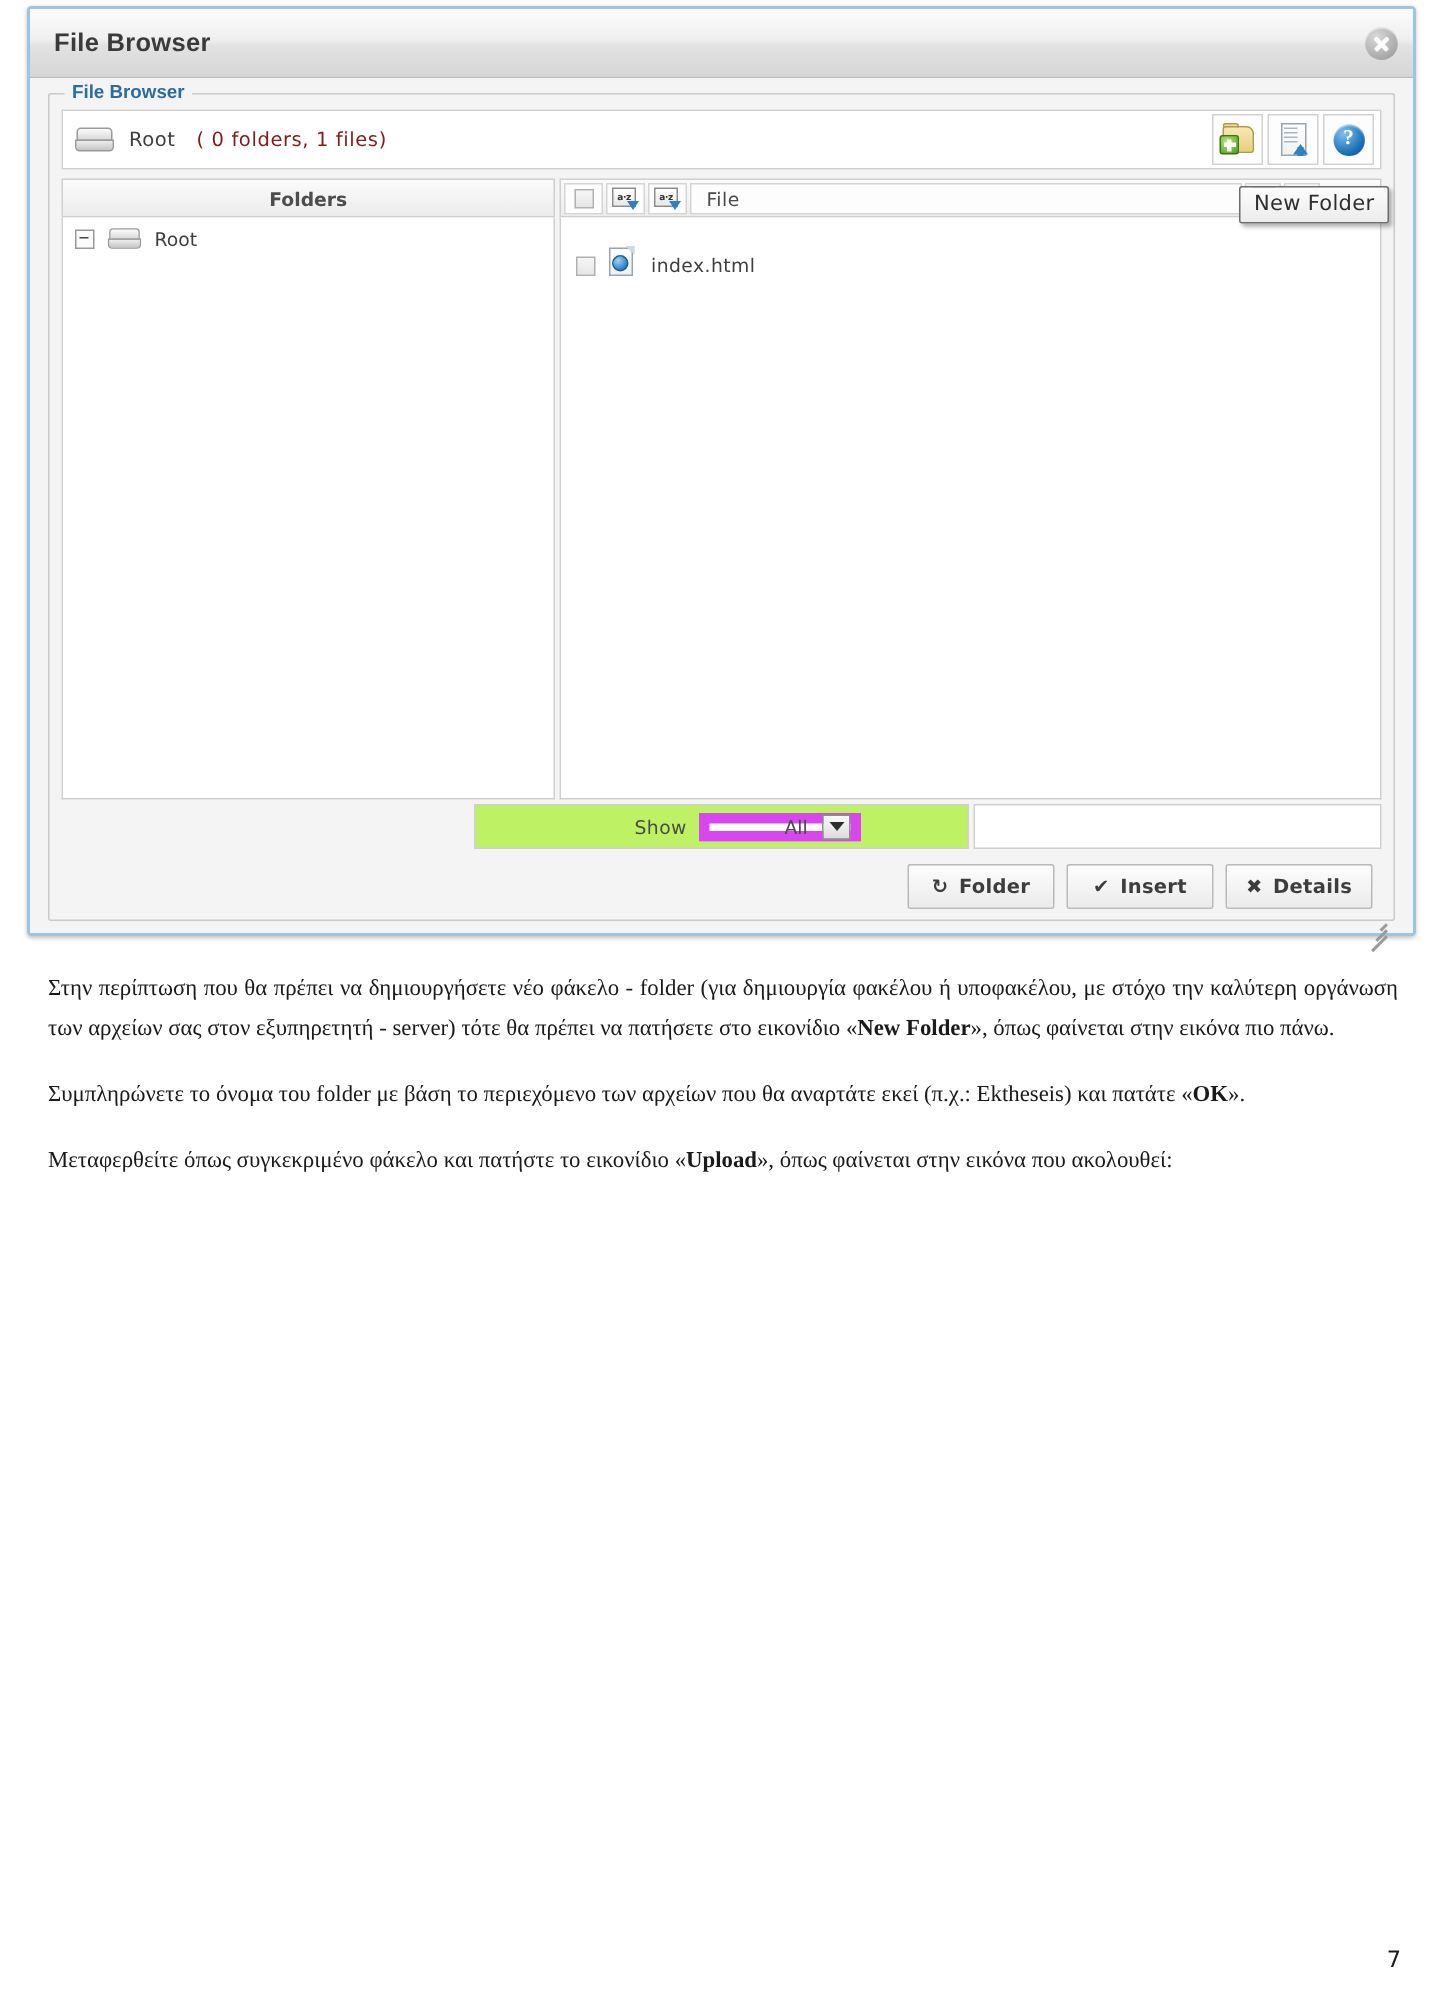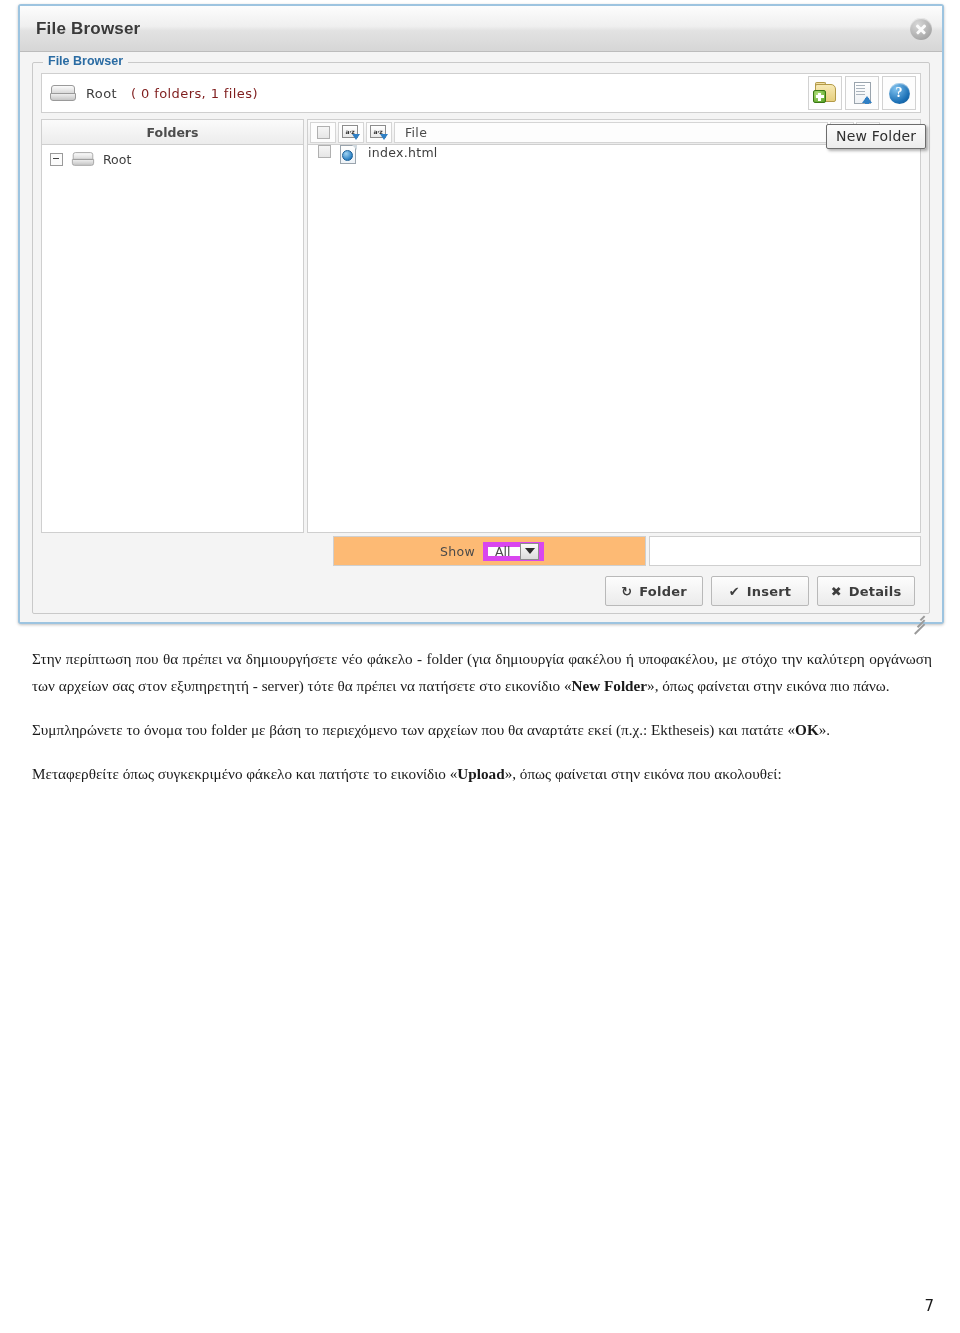--- a/index.html
+++ b/index.html
@@ -225,21 +225,21 @@
     font-family:"Liberation Serif", serif;
     box-shadow: inset 0 1px 1px rgba(255,255,255,.55);
   }
 
   
   .panels {
     display: flex;
     margin-top: 6px;
     height: 414px;
   }
-  .panel-folders { width: 263px; flex: none; }
+  .panel-folders { width: 329px; flex: none; }
   .panel-files   { flex: 1 1 auto; margin-left: 3px; }
   .panel-details { width: 272px; flex: none; margin-left: 3px; }
 
   .panel-head {
     height: 26px;
     border: 1px solid #cfcfcf;
     background: linear-gradient(to bottom,#fbfbfb,#ececec);
     display: flex;
     align-items: center;
     justify-content: center;
@@ -370,23 +370,24 @@
   .files-area {
     border: 1px solid #cfcfcf;
     border-top: none;
     background: #fff;
     height: calc(100% - 26px);
     box-sizing: border-box;
     overflow: hidden;
   }
   .file-row {
     display: flex;
-    align-items: flex-start;
+    align-items: flex-end;
     height: 28px;
     padding: 0 4px;
+    margin-top: 11px;
   }
   .file-row .chk { margin: 0 9px 0 6px; }
   .ico-html { position:relative; width:16px; height:19px; margin-right:12px; flex:none; }
   .ico-html .page {
     position:absolute; inset:0;
     background:linear-gradient(to bottom,#ffffff,#edf2f6);
     border:1px solid #9aa4ad;
   }
   .ico-html .fold {
     position:absolute; right:-1px; top:-1px;
@@ -428,23 +429,23 @@
   
   .showbar {
     margin-top: 3px;
     display: flex;
     align-items: center;
     height: 30px;
   }
   .showbar-left  { width: 272px; flex: none; }
   .showbar-mid {
     flex: 1 1 auto;
-    margin-left: 20px;
+    margin-left: 3px;
     border: 1px solid #cfcfcf;
-    background: #fdba74;
+    background: #bef264;
     height: 100%;
     box-sizing: border-box;
     display: flex;
     align-items: center;
     padding-left: 106px;
     gap: 8px;
   }
   .showbar-right {
     width: 272px; flex: none; margin-left: 3px;
     border: 1px solid #cfcfcf;
@@ -455,23 +456,24 @@
   .show-label {
     font-size: 12.5px;
     color: #4a4a4a;
     font-family: "DejaVu Sans", sans-serif;
     letter-spacing: .3px;
   }
   .show-select {
     display: flex;
     align-items: center;
     height: 19px;
-    border: 5px solid #d946ef;
+    border: 7px solid #d946ef;
     background: #fff;
     box-sizing: border-box;
+    padding-left: 43px;
   }
   .show-select .val {
     padding: 0 10px 0 7px;
     font-size: 12.5px;
     color: #4a4a4a;
     font-family: "DejaVu Sans", sans-serif;
   }
   .show-select .arrow-btn {
     width: 19px; height: 17px;
     margin-right: 0px;

